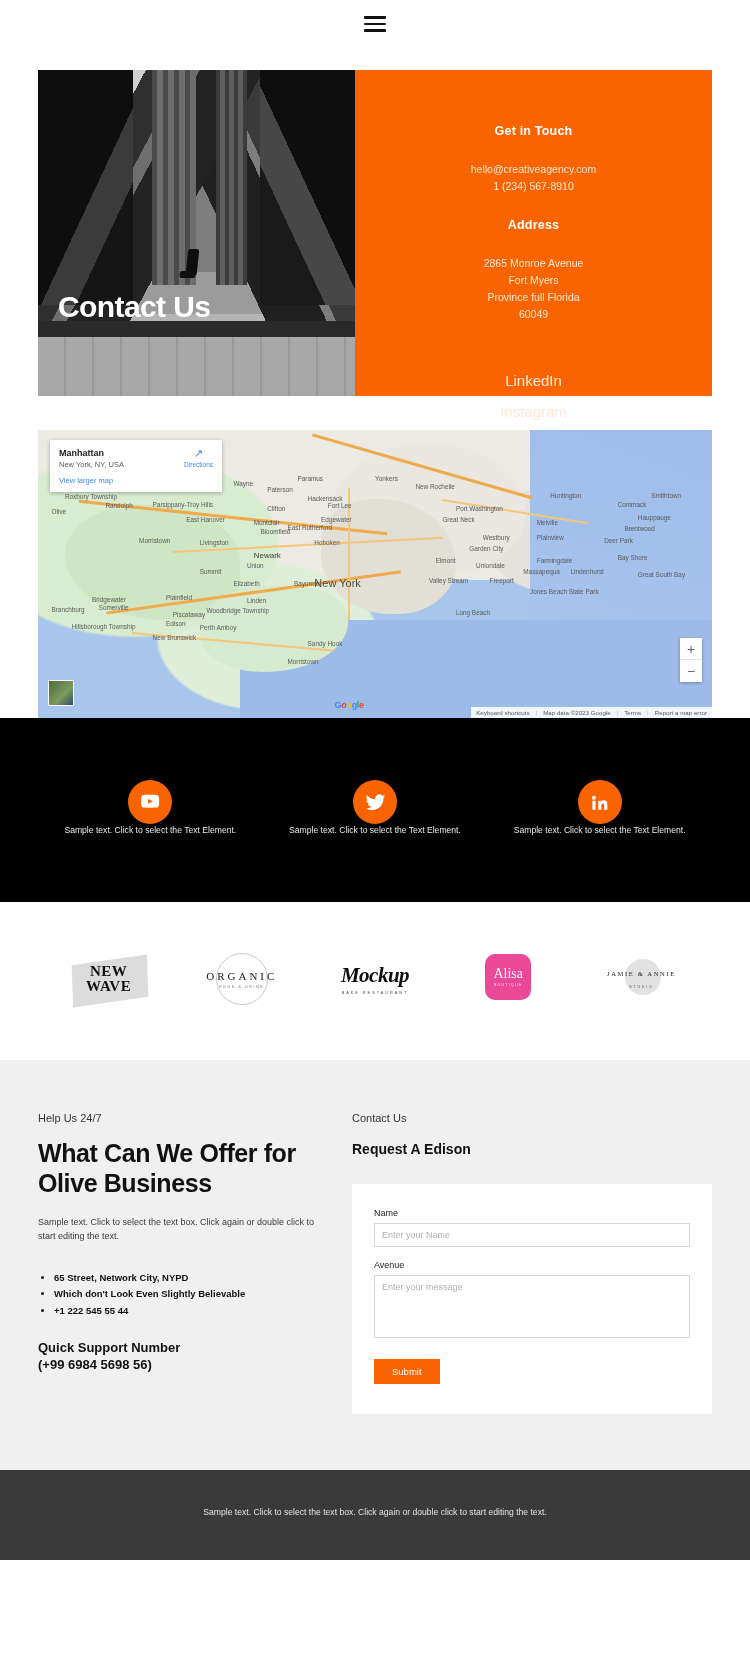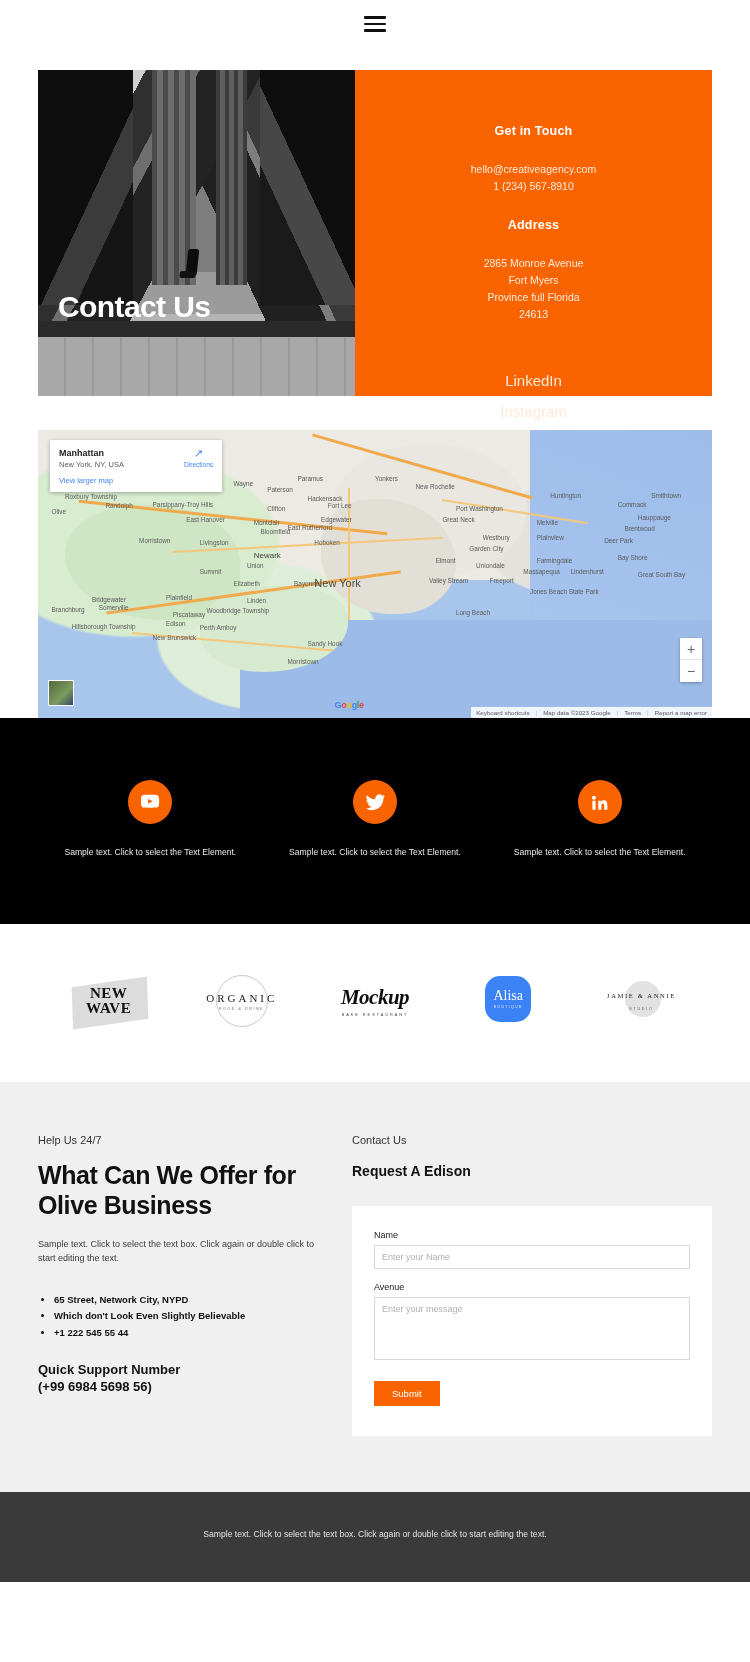--- a/index.html
+++ b/index.html
@@ -148,21 +148,21 @@
   .map-attrib .divider { color:#bbb; cursor:default; }
 
   
   .social { background:#000; padding:62px 38px 66px 38px; display:flex; }
   .social-col { flex:1; text-align:center; }
   .s-circle {
     width:44px; height:44px; border-radius:50%; background:#FA6400;
     margin:0 auto; display:flex; align-items:center; justify-content:center;
   }
   .s-circle svg { display:block; }
-  .s-cap { color:#e9e9e9; font-size:8.6px; line-height:1.45; margin-top:22px;
+  .s-cap { color:#e9e9e9; font-size:8.6px; line-height:1.45; 
            max-width:175px; margin-left:auto; margin-right:auto; }
 
   
   .logos {
     background:#fff; padding:52px 42px 56px 42px;
     display:flex; align-items:center; justify-content:space-between;
   }
   .logo-item { flex:1; text-align:center; position:relative; }
   .lg-newwave { position:relative; display:inline-block; }
   .lg-newwave .brush {
@@ -182,22 +182,22 @@
   .lg-organic .t1 { position:relative; font-family:"Liberation Serif", serif;
     font-size:11px; letter-spacing:3px; color:#1a1a1a; }
   .lg-organic .t2 { position:relative; font-size:3.6px; letter-spacing:1.6px;
     color:#666; margin-top:3px; }
   .lg-mockup .t1 {
     font-family:"Liberation Serif", serif; font-style:italic; font-weight:bold;
     font-size:21px; color:#0d0d0d; letter-spacing:-0.5px;
   }
   .lg-mockup .t2 { font-size:3.8px; letter-spacing:2px; color:#444; margin-top:3px; }
   .lg-alisa {
-    display:inline-block; background:#3b82f6; width:46px; height:46px;
-    border-radius:15px; position:relative;
+    display:inline-block; background:#ec4899; width:46px; height:46px;
+    border-radius:10px; position:relative;
   }
   .lg-alisa .t1 {
     position:absolute; left:0; right:0; top:12px;
     font-family:"Liberation Serif", serif; font-size:14px; color:#fff;
   }
   .lg-alisa .t2 {
     position:absolute; left:0; right:0; top:29px; font-size:3.4px;
     letter-spacing:1.4px; color:#f0f0f0;
   }
   .lg-jamie { position:relative; display:inline-block; padding:10px 4px; }
@@ -281,21 +281,21 @@
       <div class="panel-h">Get in Touch</div>
       <div class="sp-1"></div>
       <div class="panel-line">hello@creativeagency.com</div>
       <div class="panel-line">1 (234) 567-8910</div>
       <div class="sp-2"></div>
       <div class="panel-h">Address</div>
       <div class="sp-1"></div>
       <div class="panel-line">2865 Monroe Avenue</div>
       <div class="panel-line">Fort Myers</div>
       <div class="panel-line">Province full Florida</div>
-      <div class="panel-line">24613</div>
+      <div class="panel-line">60049</div>
       <div class="sp-3"></div>
       <div class="panel-link">LinkedIn</div>
       <div class="panel-link">Instagram</div>
       <div class="panel-link">Facebook</div>
     </div>
   </div>
 
   <div class="map-wrap">
     <div class="map-land"></div>
     <div class="map-sea-r"></div>

